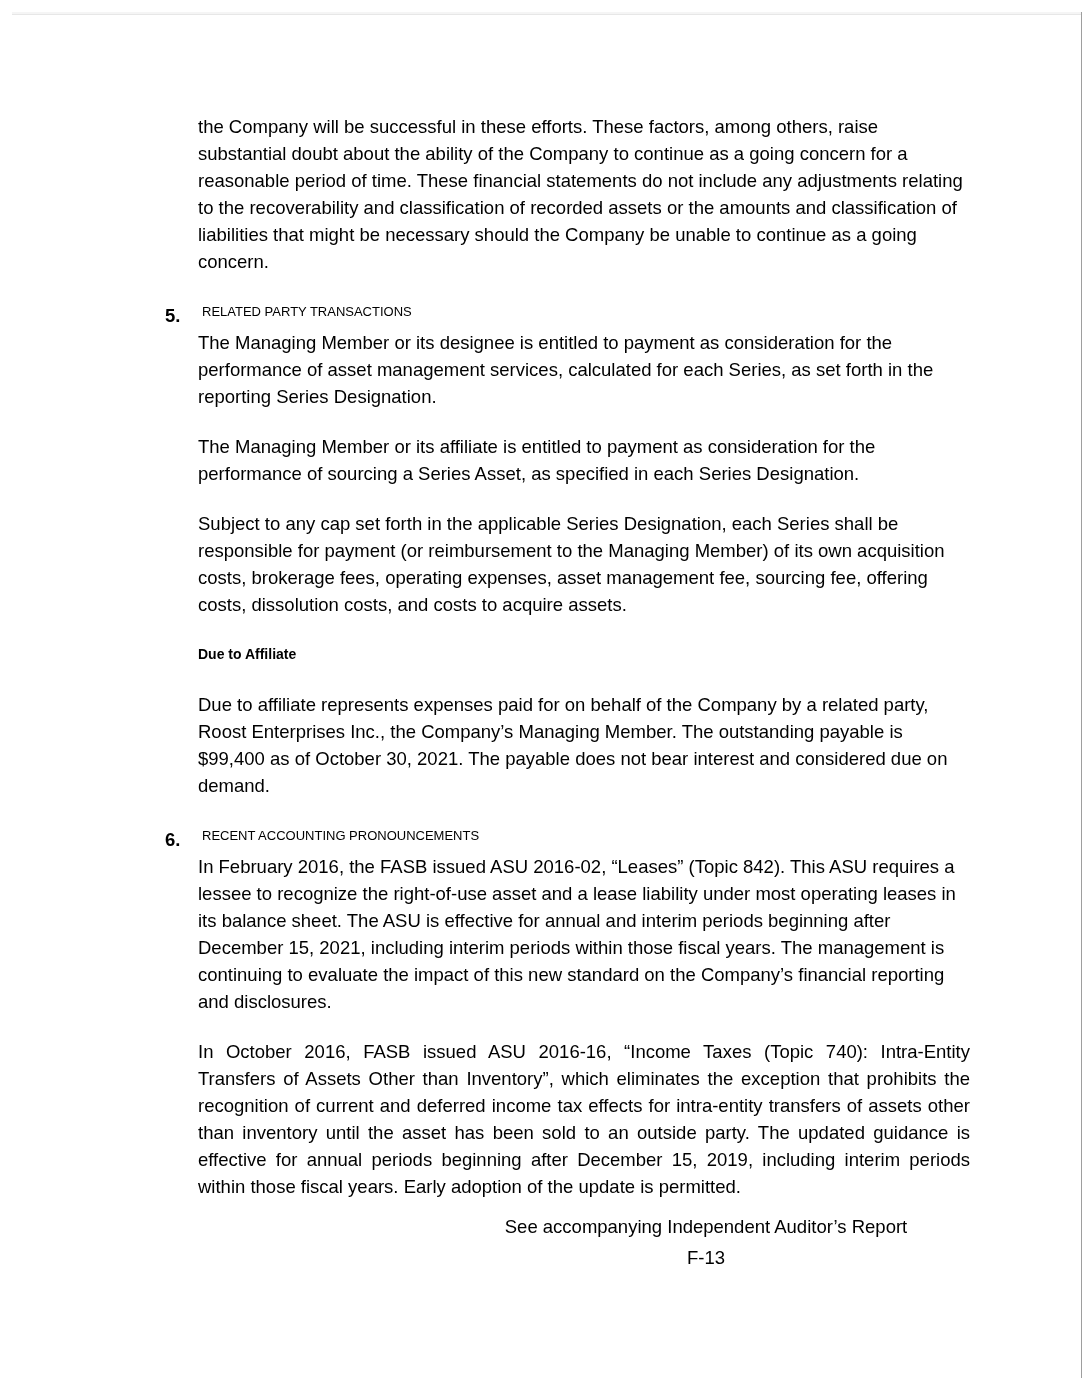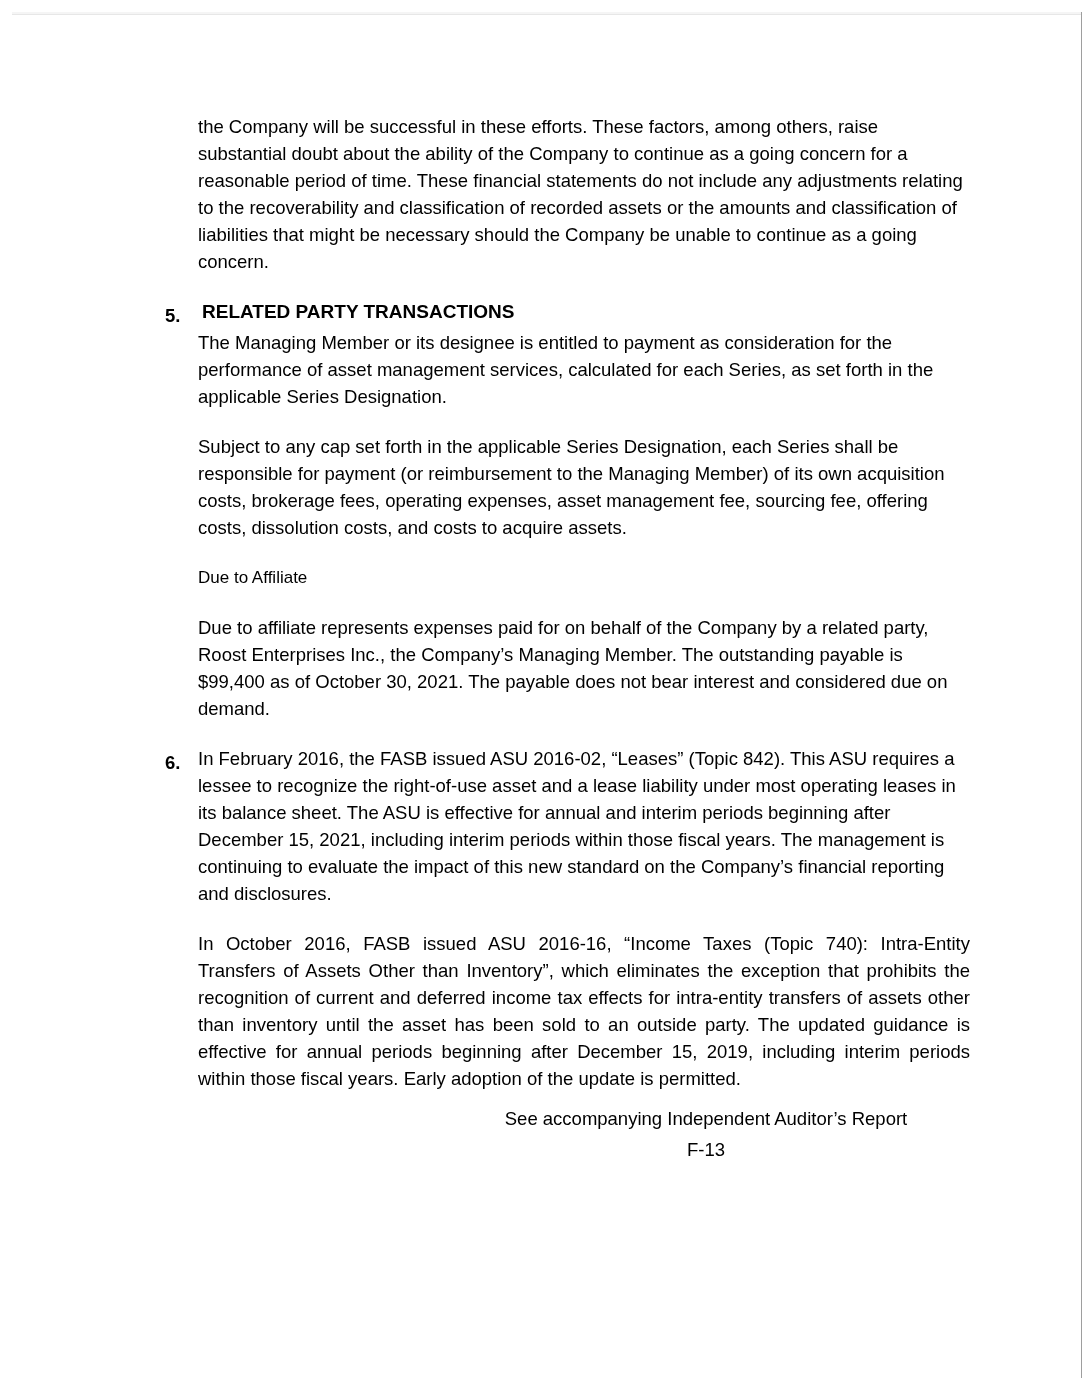--- a/index.html
+++ b/index.html
@@ -39,30 +39,30 @@
     margin-left: 37px;
     width: 772px;
   }
   .section-number {
     position: absolute;
     left: -37px;
     top: 0;
     font-weight: 700;
   }
   .section-title {
-    font-size: 19px;
-    font-weight: 700;
+    font-size: 13px;
+    font-weight: 400;
     line-height: 27px;
   }
   .section p {
     margin: 0 0 23px 0;
   }
   .subheading {
-    font-size: 17px;
-    font-weight: 400;
+    font-size: 14px;
+    font-weight: 700;
     line-height: 27px;
     margin: 0 0 23px 0;
   }
   .section:last-of-type p:last-child { margin-bottom: 0; }
   .justified { text-align: justify; }
   .footer {
     margin-top: 13px;
     width: 1082px;
     text-align: center;
   }
@@ -73,28 +73,30 @@
 <div class="top-strip"></div>
 <div class="right-edge"></div>
 
 <main class="doc">
 
   <p class="intro">the Company will be successful in these efforts.  These factors, among others, raise substantial doubt about the ability of the Company to continue as a going concern for a reasonable period of time.  These financial statements do not include any adjustments relating to the recoverability and classification of recorded assets or the amounts and classification of liabilities that might be necessary should the Company be unable to continue as a going concern.</p>
 
   <section class="section">
     <span class="section-number">5.</span>
     <h2 class="section-title">RELATED PARTY TRANSACTIONS</h2>
-    <p>The Managing Member or its designee is entitled to payment as consideration for the performance of asset management services, calculated for each Series, as set forth in the applicable Series Designation.</p>
+    <p>The Managing Member or its designee is entitled to payment as consideration for the performance of asset management services, calculated for each Series, as set forth in the reporting Series Designation.</p>
+    <p>The Managing Member or its affiliate is entitled to payment as consideration for the performance of sourcing a Series Asset, as specified in each Series Designation.</p>
     <p>Subject to any cap set forth in the applicable Series Designation, each Series shall be responsible for payment (or reimbursement to the Managing Member) of its own acquisition costs, brokerage fees, operating expenses, asset management fee, sourcing fee, offering costs, dissolution costs, and costs to acquire assets.</p>
     <h3 class="subheading">Due to Affiliate</h3>
     <p>Due to affiliate represents expenses paid for on behalf of the Company by a related party, Roost Enterprises Inc., the Company’s Managing Member.  The outstanding payable is $99,400 as of October 30, 2021.  The payable does not bear interest and considered due on demand.</p>
   </section>
 
   <section class="section">
     <span class="section-number">6.</span>
+    <h2 class="section-title">RECENT ACCOUNTING PRONOUNCEMENTS</h2>
     <p>In February 2016, the FASB issued ASU 2016-02, “Leases” (Topic 842).  This ASU requires a lessee to recognize the right-of-use asset and a lease liability under most operating leases in its balance sheet.  The ASU is effective for annual and interim periods beginning after December 15, 2021, including interim periods within those fiscal years.  The management is continuing to evaluate the impact of this new standard on the Company’s financial reporting and disclosures.</p>
     <p class="justified">In October 2016, FASB issued ASU 2016-16, “Income Taxes (Topic 740): Intra-Entity Transfers of Assets Other than Inventory”, which eliminates the exception that prohibits the recognition of current and deferred income tax effects for intra-entity transfers of assets other than inventory until the asset has been sold to an outside party.  The updated guidance is effective for annual periods beginning after December 15, 2019, including interim periods within those fiscal years.  Early adoption of the update is permitted.</p>
   </section>
 
   <footer class="footer">
     <div>See accompanying Independent Auditor’s Report</div>
     <div>F-13</div>
   </footer>
 
 </main>

